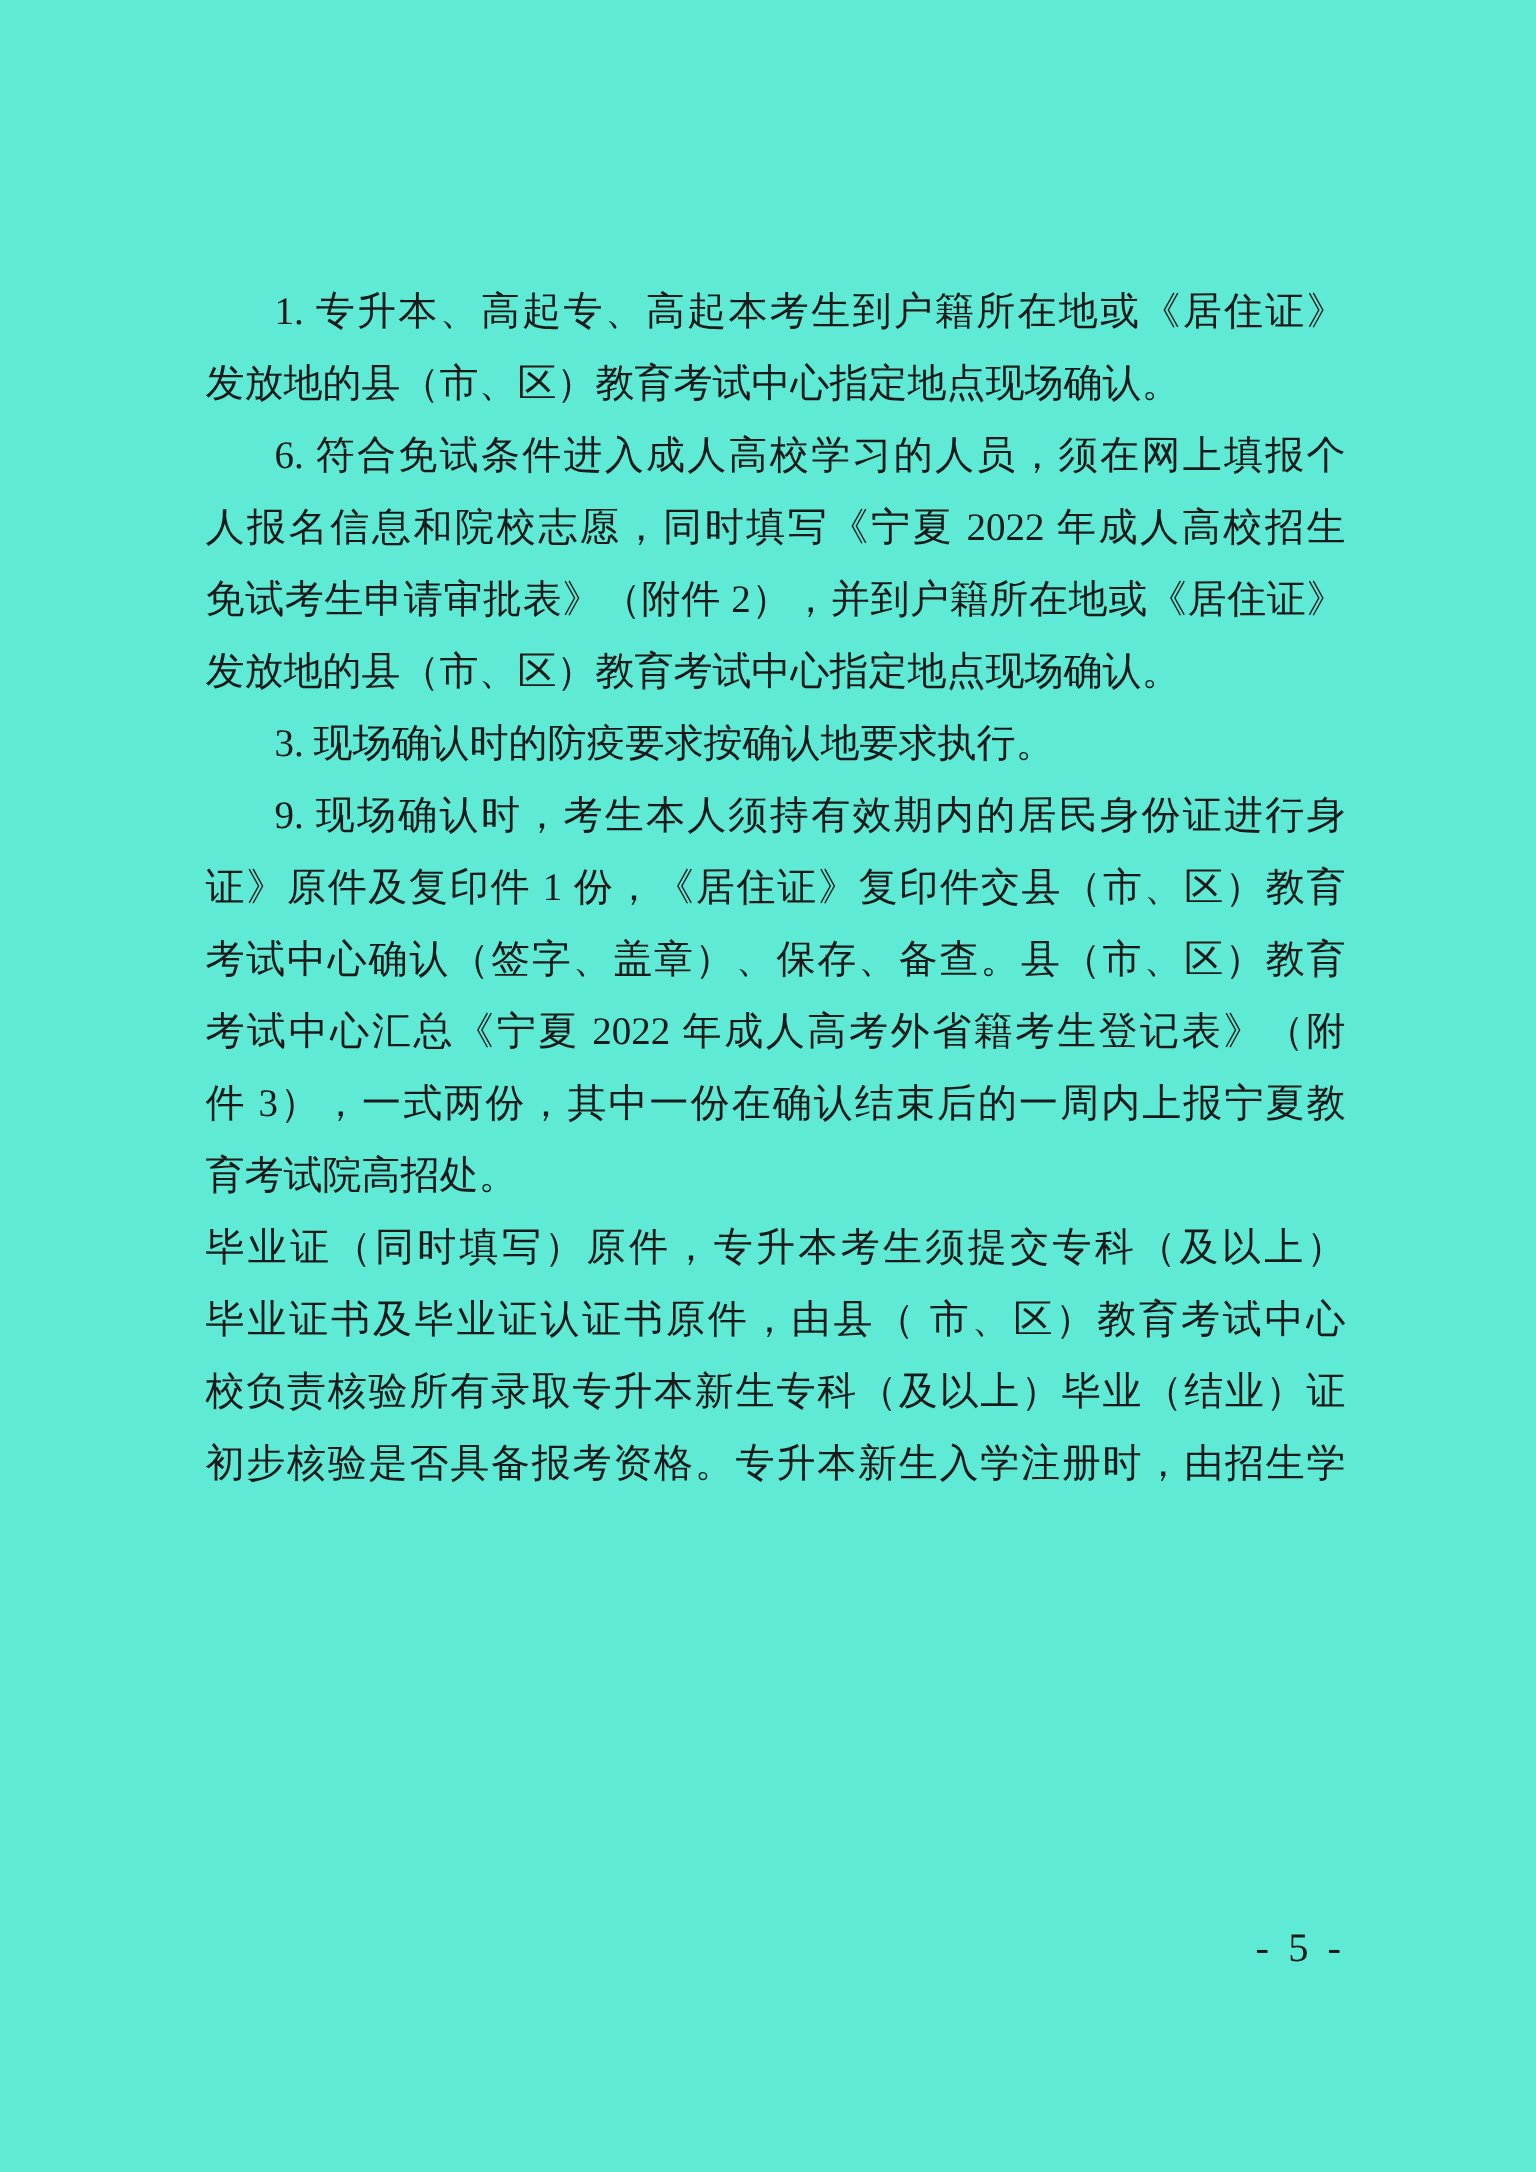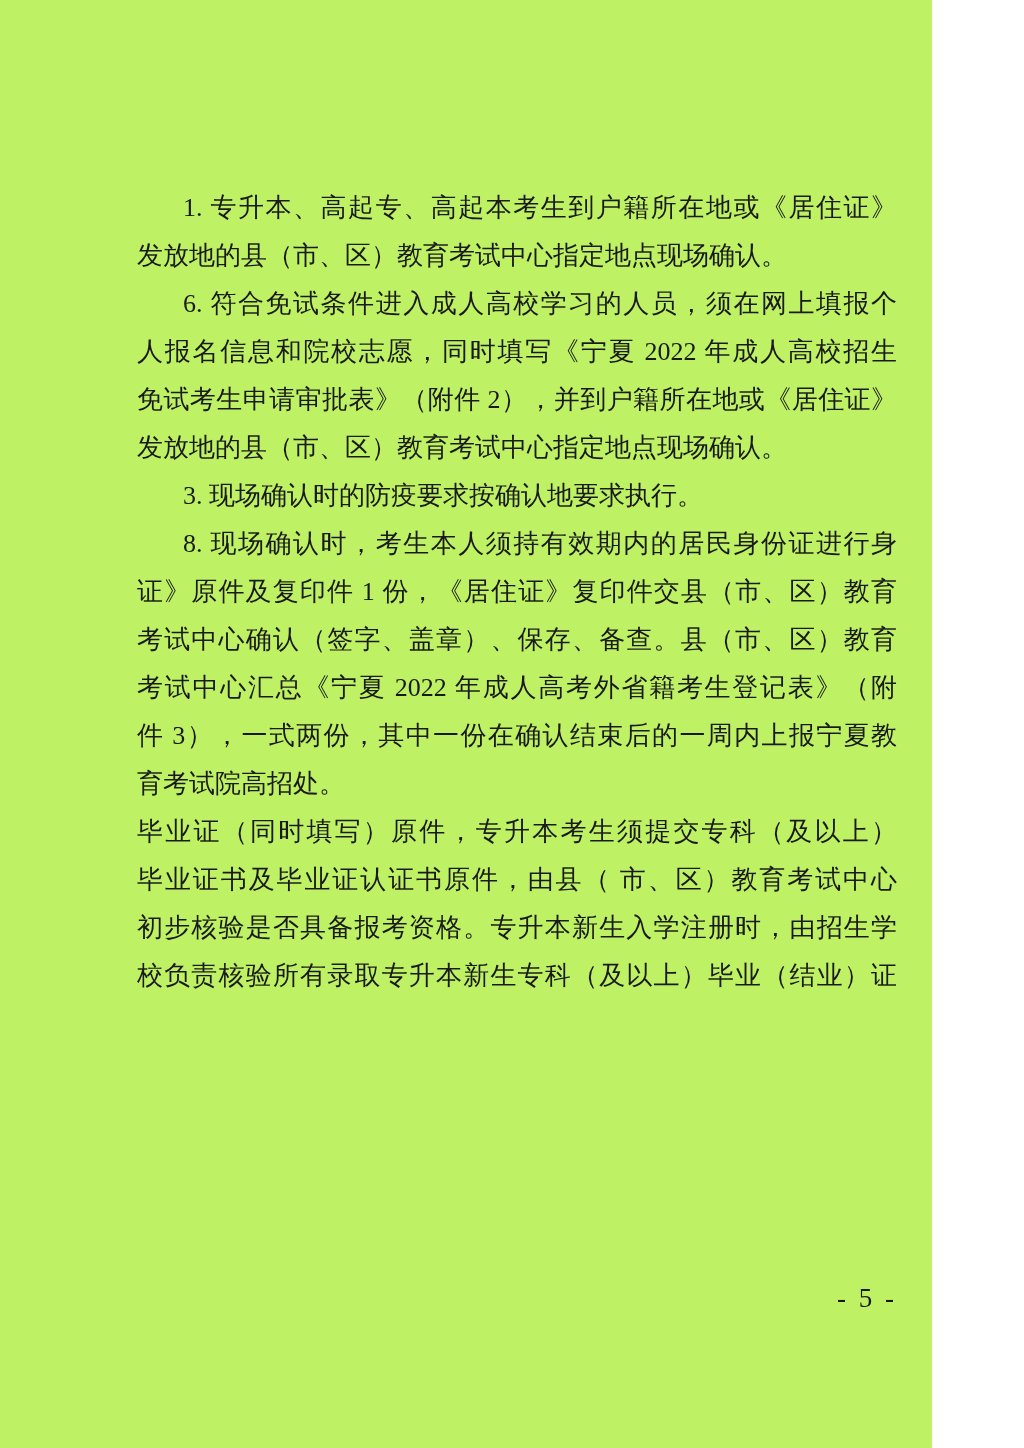--- a/index.html
+++ b/index.html
@@ -6,23 +6,23 @@
     margin: 0;
     padding: 0;
   }
   body {
     width: 1024px;
     height: 1448px;
     background: #ffffff;
   }
   .page {
     position: relative;
-    width: 932px;
+    width: 1024px;
     height: 1448px;
-    background: #bef264;
+    background: #5eead4;
     overflow: hidden;
     font-family: "Liberation Serif", "DejaVu Serif", serif;
     color: #1a1a1a;
   }
   .content {
     position: absolute;
     left: 137px;
     top: 184px;
     width: 760px;
   }
@@ -78,28 +78,28 @@
         <div class="line fill">人报名信息和院校志愿，同时填写《宁夏 2022 年成人高校招生</div>
         <div class="line fill">免试考生申请审批表》（附件 2），并到户籍所在地或《居住证》</div>
         <div class="line">发放地的县（市、区）教育考试中心指定地点现场确认。</div>
       </div>
       <div class="para">
         <div class="line num">3. 现场确认时的防疫要求按确认地要求执行。</div>
       </div>
       <div class="para">
       </div>
       <div class="para">
-        <div class="line num fill">8. 现场确认时，考生本人须持有效期内的居民身份证进行身</div>
+        <div class="line num fill">9. 现场确认时，考生本人须持有效期内的居民身份证进行身</div>
         <div class="line fill">证》原件及复印件 1 份，《居住证》复印件交县（市、区）教育</div>
         <div class="line fill">考试中心确认（签字、盖章）、保存、备查。县（市、区）教育</div>
         <div class="line fill">考试中心汇总《宁夏 2022 年成人高考外省籍考生登记表》（附</div>
         <div class="line fill">件 3），一式两份，其中一份在确认结束后的一周内上报宁夏教</div>
         <div class="line">育考试院高招处。</div>
       </div>
       <div class="para">
         <div class="line fill">毕业证（同时填写）原件，专升本考生须提交专科（及以上）</div>
         <div class="line fill">毕业证书及毕业证认证书原件，由县（ 市、区）教育考试中心</div>
+        <div class="line fill">校负责核验所有录取专升本新生专科（及以上）毕业（结业）证</div>
         <div class="line fill">初步核验是否具备报考资格。专升本新生入学注册时，由招生学</div>
-        <div class="line fill">校负责核验所有录取专升本新生专科（及以上）毕业（结业）证</div>
       </div>
     </div>
   <div class="page-number">- 5 -</div>
 </div>
 
 </body></html>

